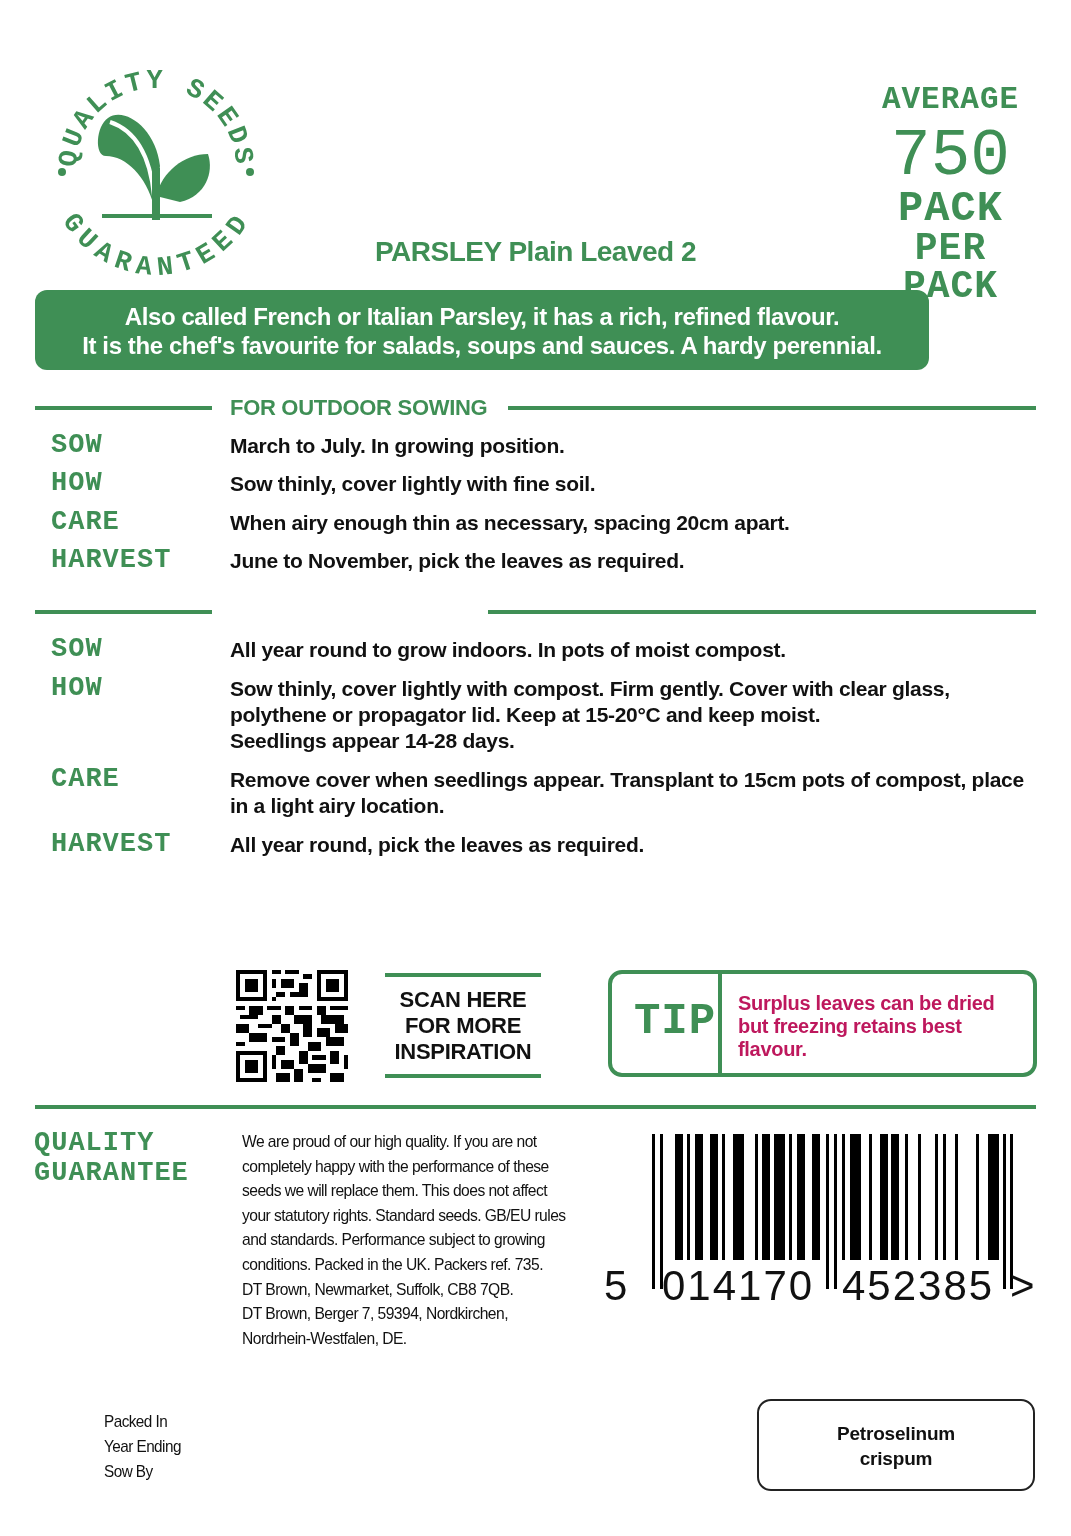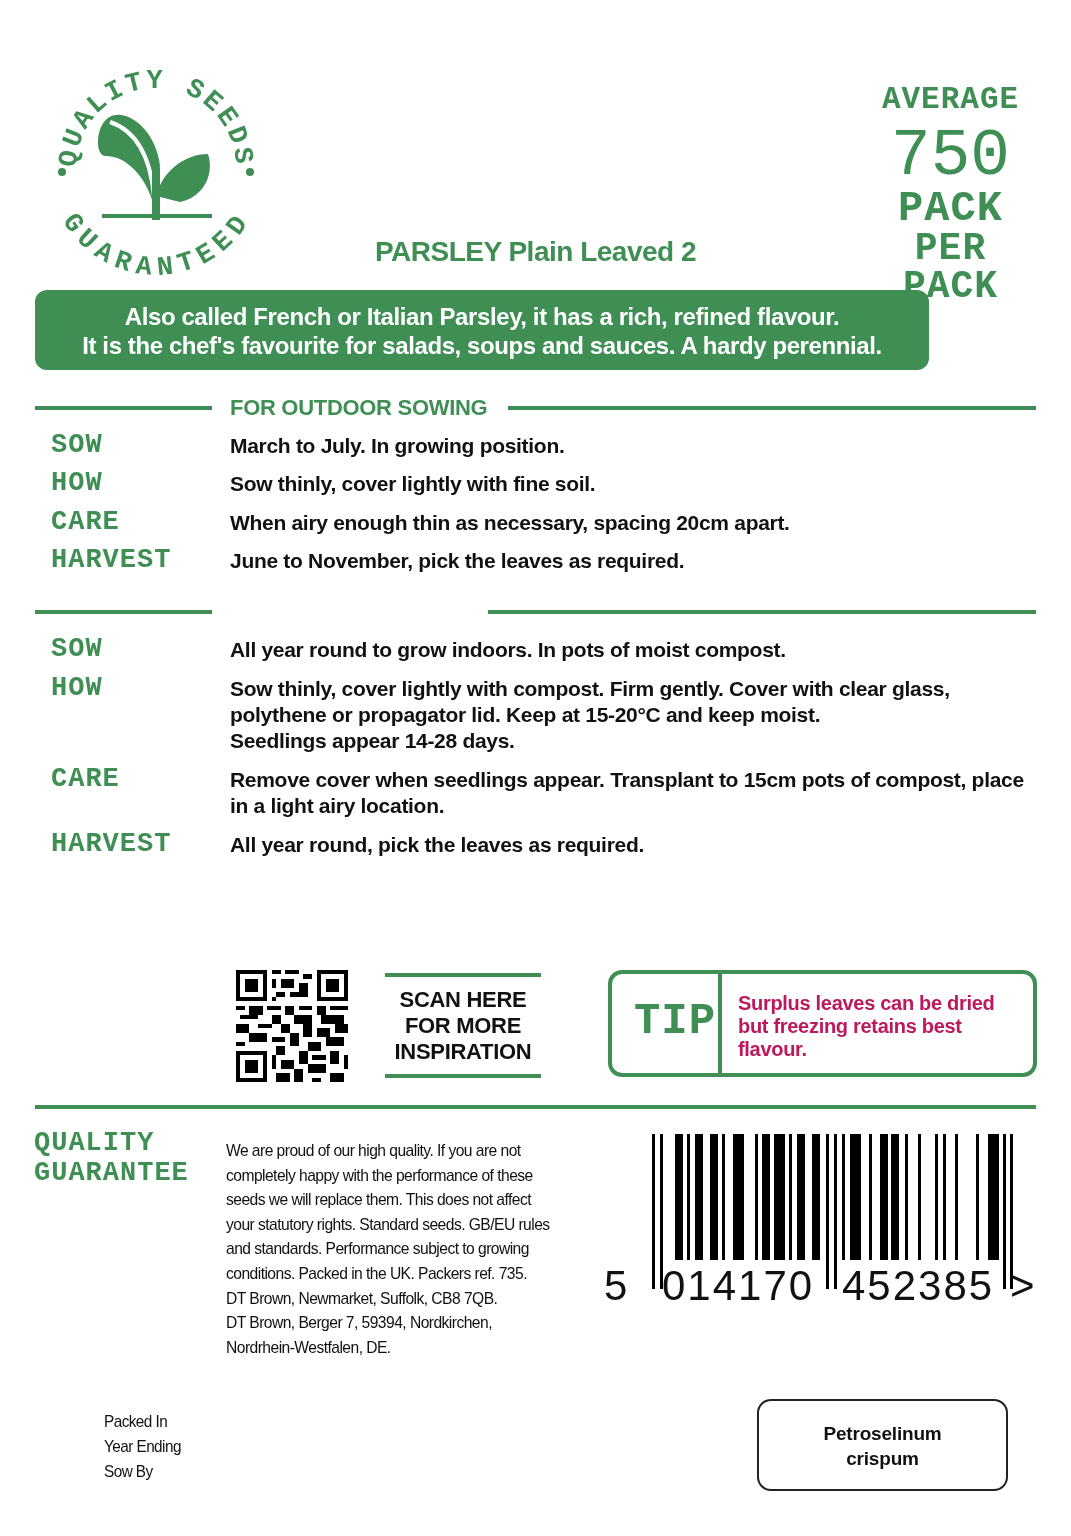--- a/index.html
+++ b/index.html
@@ -38,28 +38,28 @@
 
   .tip { position: absolute; left: 608px; top: 970px; width: 429px; height: 107px; border: 4px solid #3f8f55; border-radius: 14px; }
   .tip .tipword { position: absolute; left: 10px; top: 22px; width: 90px; text-align: center; font-size: 44px; margin-left: 8px; }
   .tip .divider { position: absolute; left: 106px; top: 0; bottom: 0; width: 4px; background: #3f8f55; }
   .tip .tiptext { position: absolute; left: 126px; top: 18px; right: 10px; font-size: 20px; font-weight: bold; line-height: 23px; color: #be185d; letter-spacing: -0.3px; }
 
   .bottom-rule { position: absolute; left: 35px; top: 1105px; width: 1001px; height: 4px; background: #3f8f55; }
 
   .qg { position: absolute; left: 34px; top: 1128px; font-size: 27px; line-height: 30px; }
   .legal { position: absolute; left: 226px; top: 1130px; width: 360px; font-size: 17px; line-height: 24.6px; letter-spacing: -0.6px; color: #111; transform: scaleX(0.92); transform-origin: left top; }
-  .legal-clip { position: absolute; left: 220px; top: 1128px; width: 380px; height: 218px; overflow: hidden; margin-top: 9px; }
+  .legal-clip { position: absolute; left: 236px; top: 1128px; width: 380px; height: 218px; overflow: hidden; }
 
   .barcode { position: absolute; left: 600px; top: 1130px; width: 440px; height: 175px; }
   .barcode-digits { position: absolute; top: 1262px; font-family: "Liberation Sans", sans-serif; font-size: 42px; color: #111; }
 
   .packed { position: absolute; left: 104px; top: 1409px; font-size: 17px; line-height: 25px; letter-spacing: -0.6px; transform: scaleX(0.9); transform-origin: left top; }
 
-  .latin { position: absolute; left: 757px; top: 1399px; width: 251px; height: 92px; border: 2px solid #222; border-radius: 14px;
+  .latin { position: absolute; left: 757px; top: 1399px; width: 278px; height: 92px; border: 2px solid #222; border-radius: 14px;
     text-align: center; font-size: 19px; font-weight: bold; line-height: 25px; padding-top: 20px; letter-spacing: -0.2px; }
 </style>
 </head>
 <body>
 
 <div class="logo">
   <svg width="220" height="220" viewBox="0 0 220 220">
     <defs>
       <path id="arcTop" d="M 30 112 A 80 80 0 0 1 190 112"></path>
       <path id="arcBot" d="M 22 130 A 90 90 0 0 0 198 130"></path>

